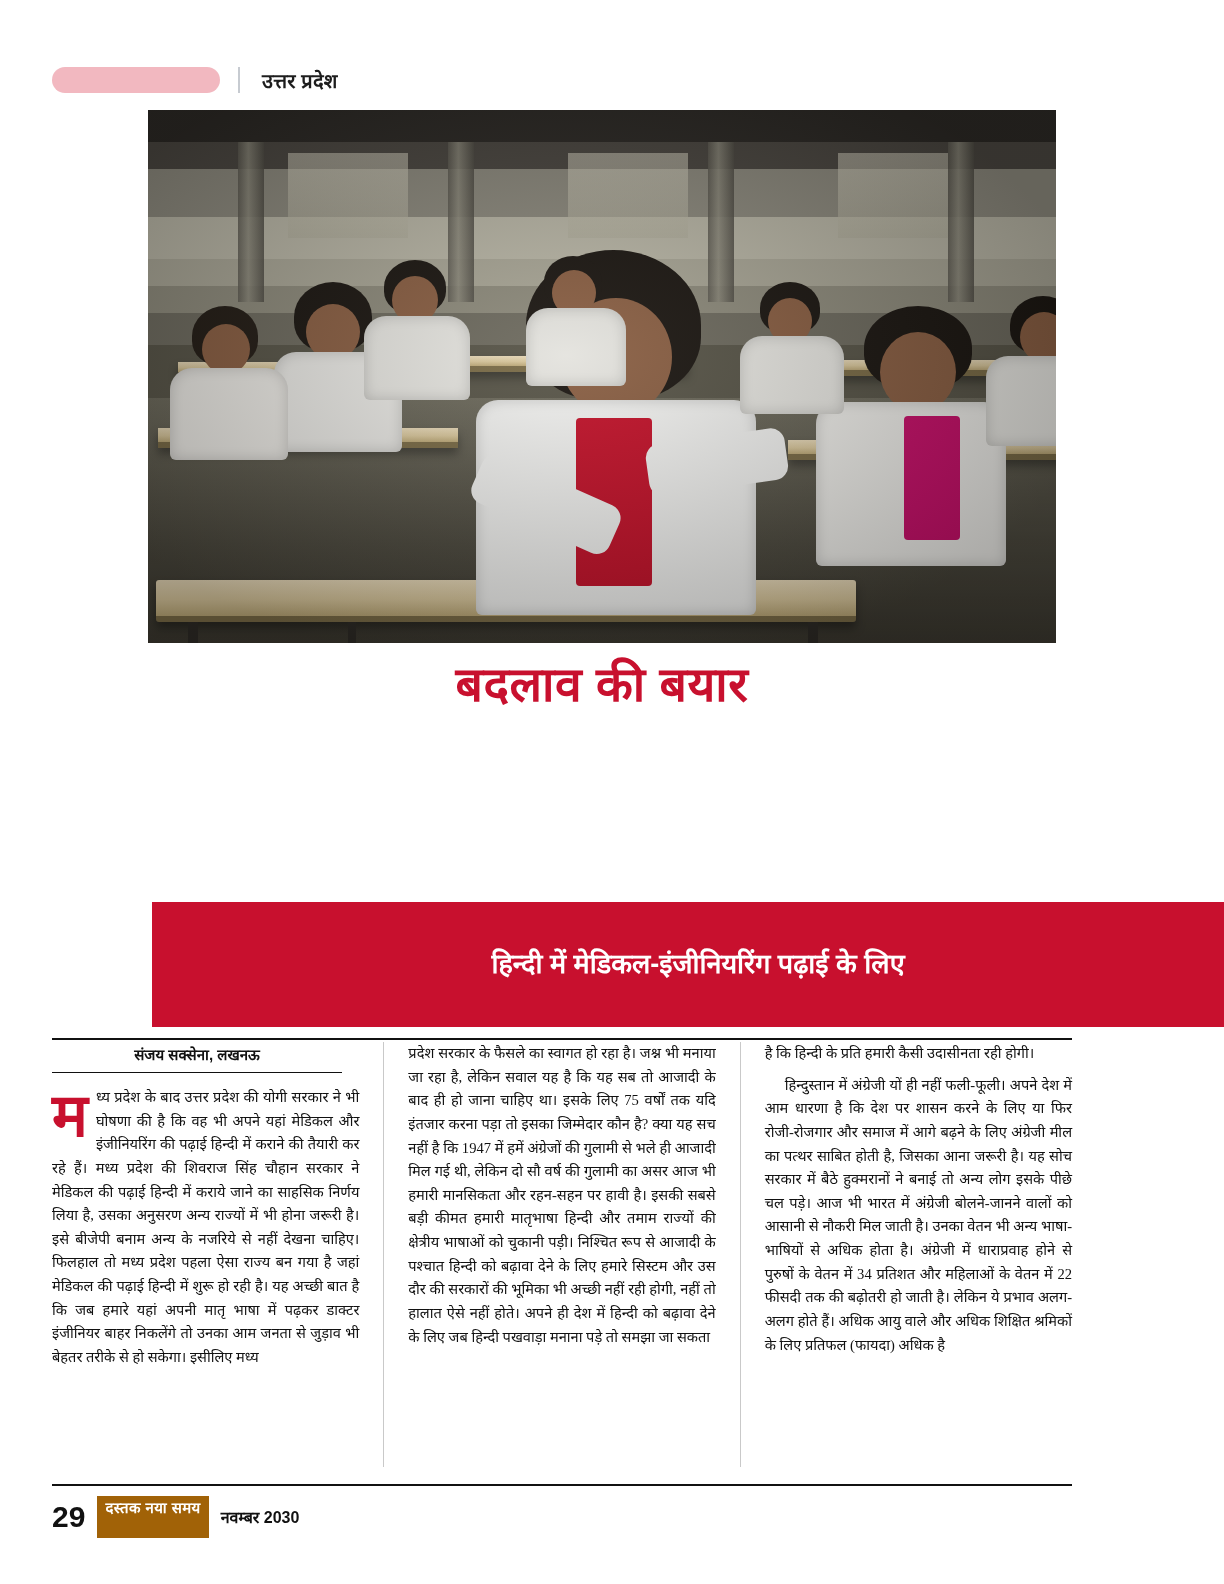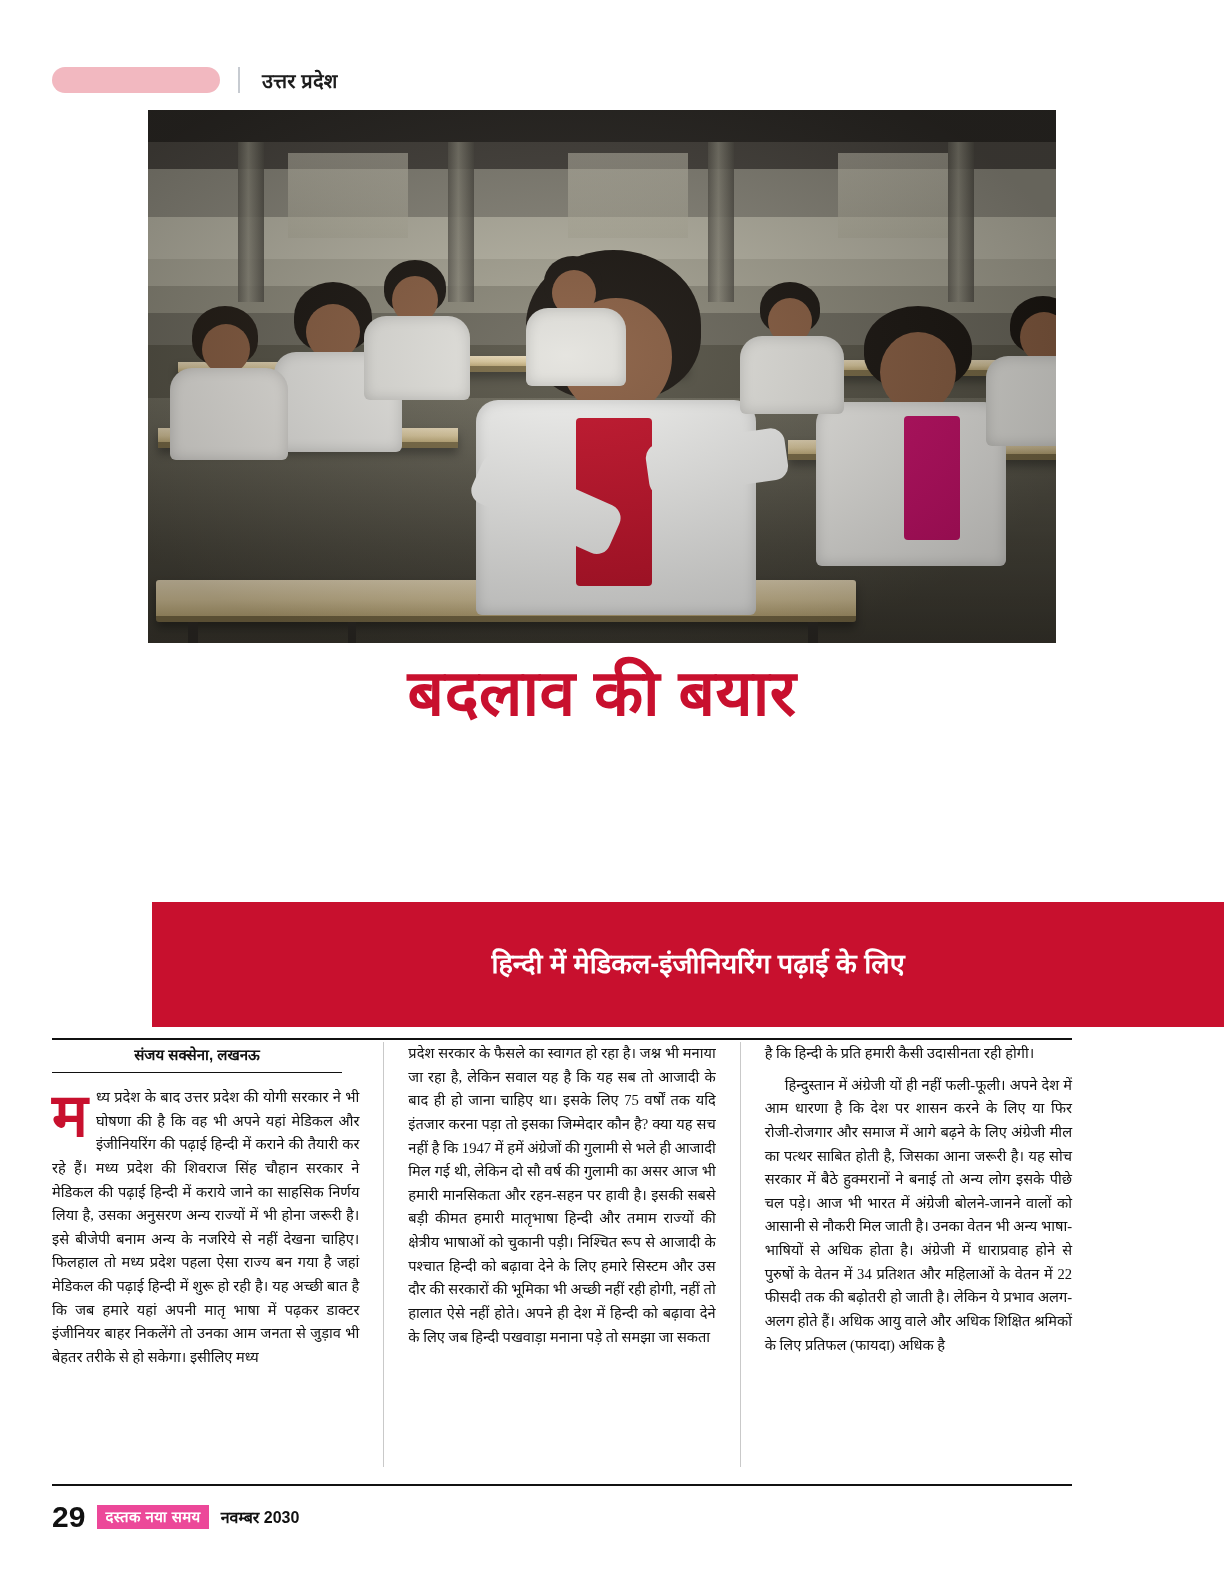--- a/index.html
+++ b/index.html
@@ -136,21 +136,21 @@
     left: 148px; top: 660px;
     width: 908px;
     text-align: center;
     font-family: "Liberation Sans", sans-serif;
     font-weight: 700;
     line-height: 1.06;
   }
   .headline .l1 {
     display: block;
     color: #c8102e;
-    font-size: 64px;
+    font-size: 48px;
     letter-spacing: .5px;
   }
   .headline .l2 {
     display: block;
     color: #121212;
     font-size: 62px;
     margin-top: 6px;
   }
 
   
@@ -243,26 +243,26 @@
     align-items: center;
     gap: 12px;
   }
   .pageno {
     font-family: "Liberation Sans", sans-serif;
     font-weight: 700;
     font-size: 30px;
     color: #111;
   }
   .mast {
-    background: #ec4899;
+    background: #a16207;
     color: #fff;
     font-family: "Liberation Sans", sans-serif;
     font-weight: 700;
     font-size: 15px;
-    padding: 4px 8px 5px;
+    padding: 4px 8px 23px;
     letter-spacing: .4px;
     line-height: 1;
   }
   .issue {
     font-family: "Liberation Sans", sans-serif;
     font-weight: 700;
     font-size: 16px;
     color: #111;
   }
 </style>

